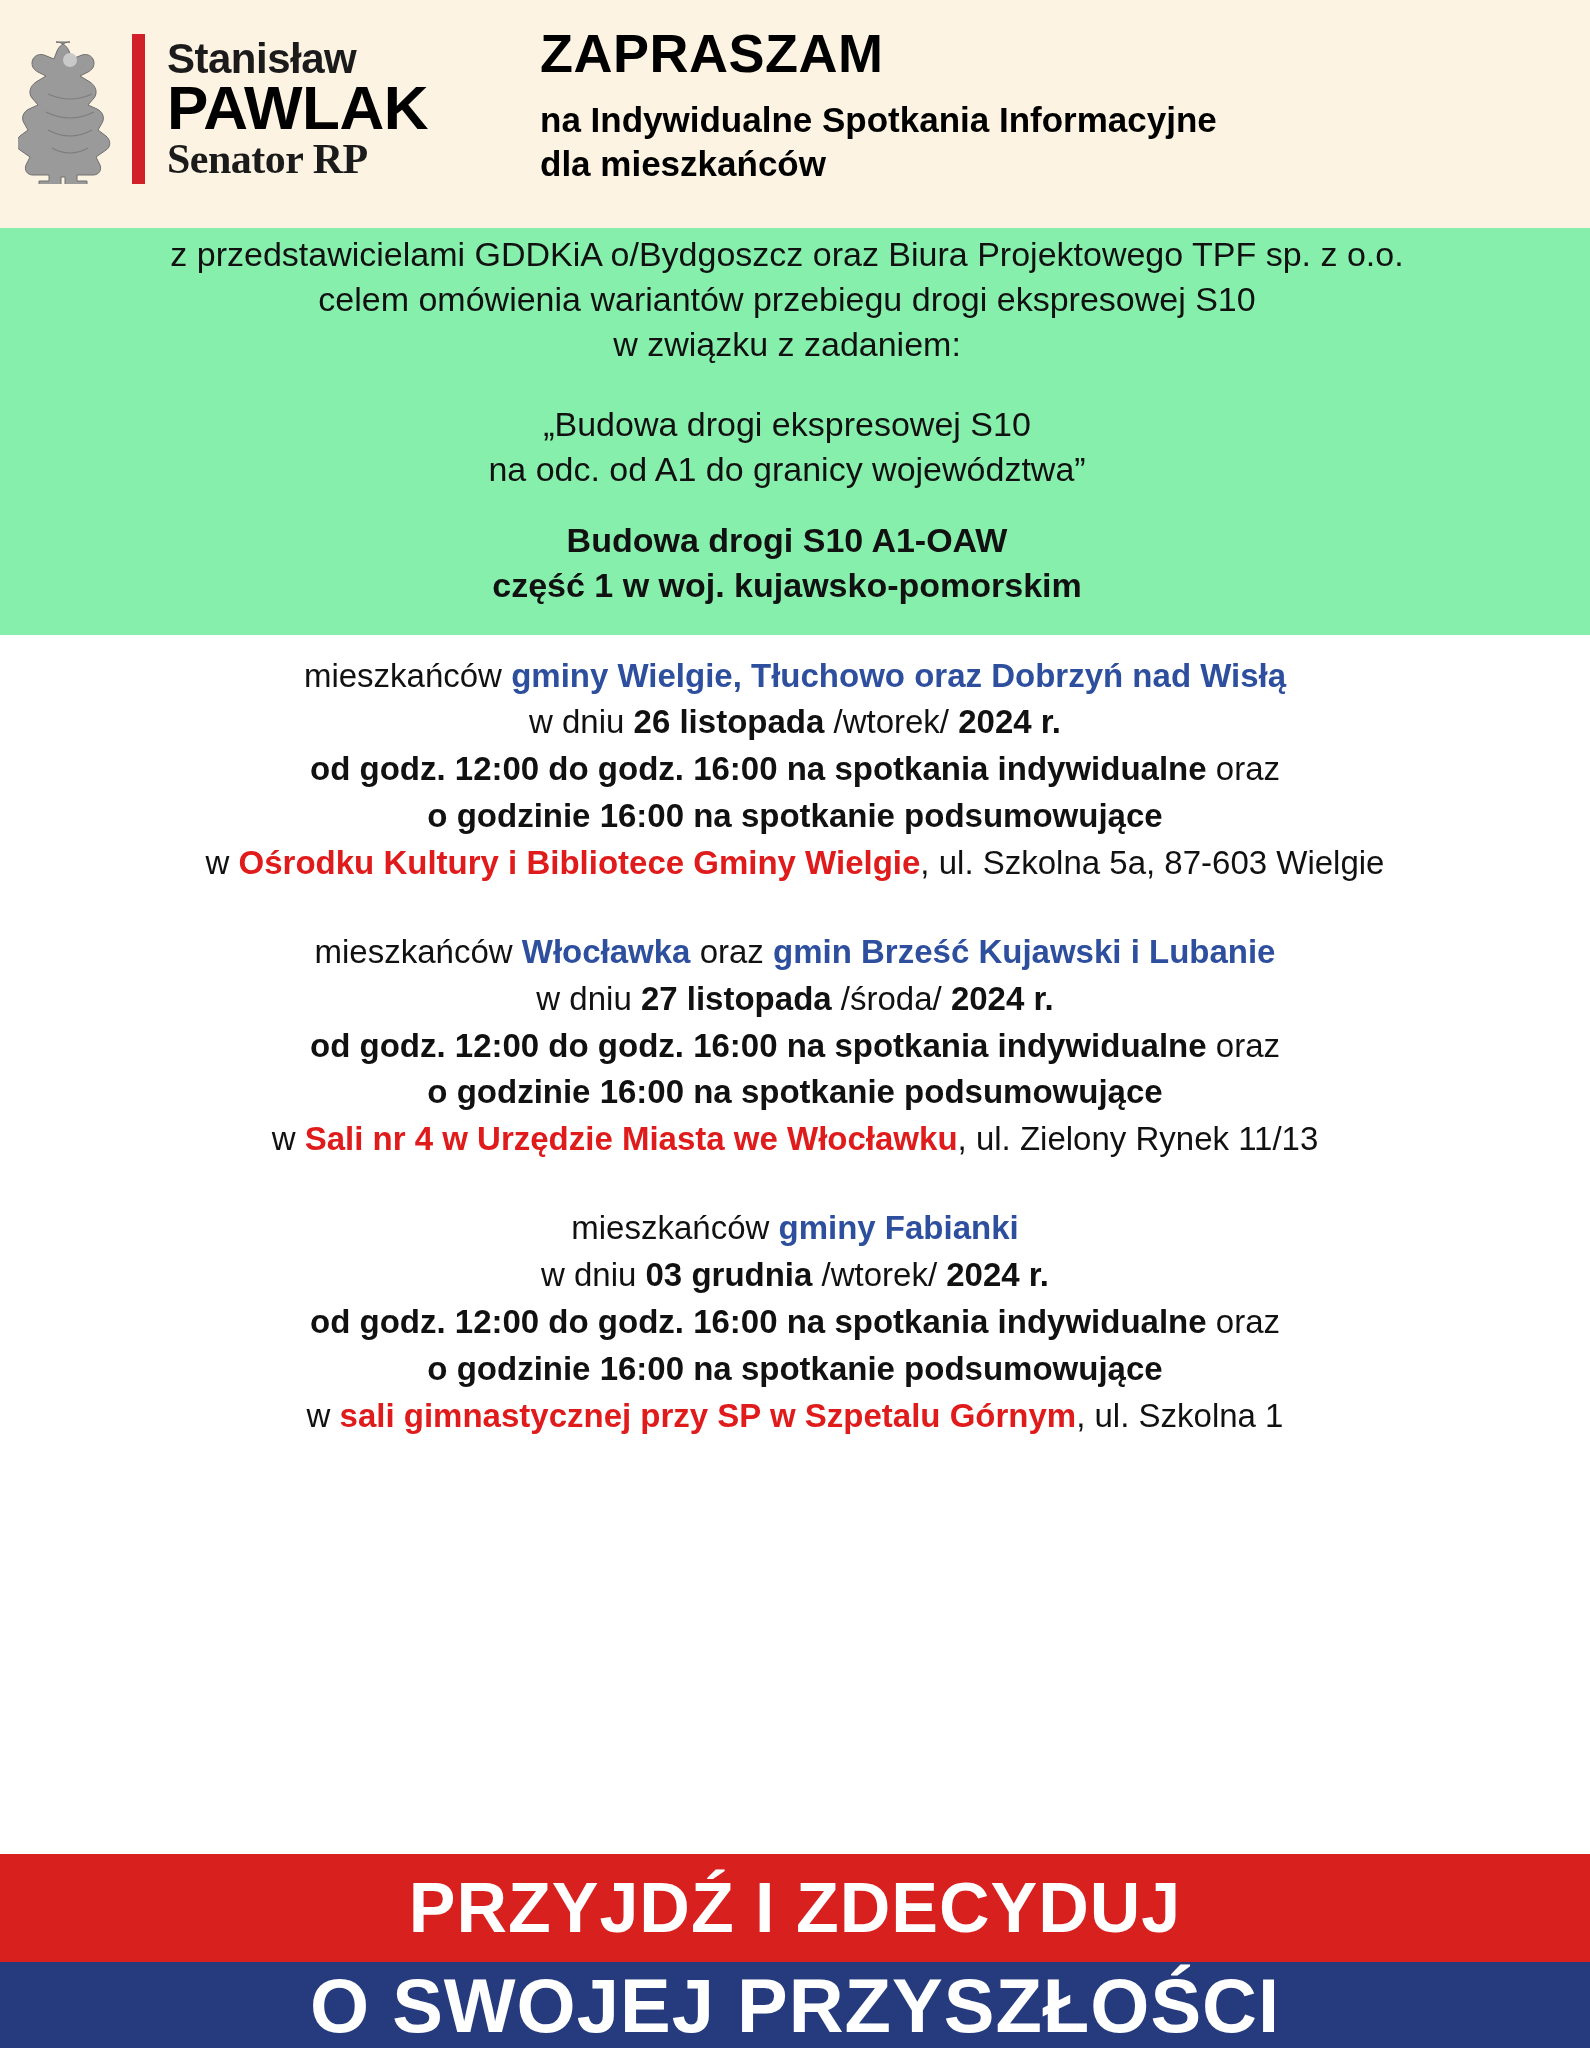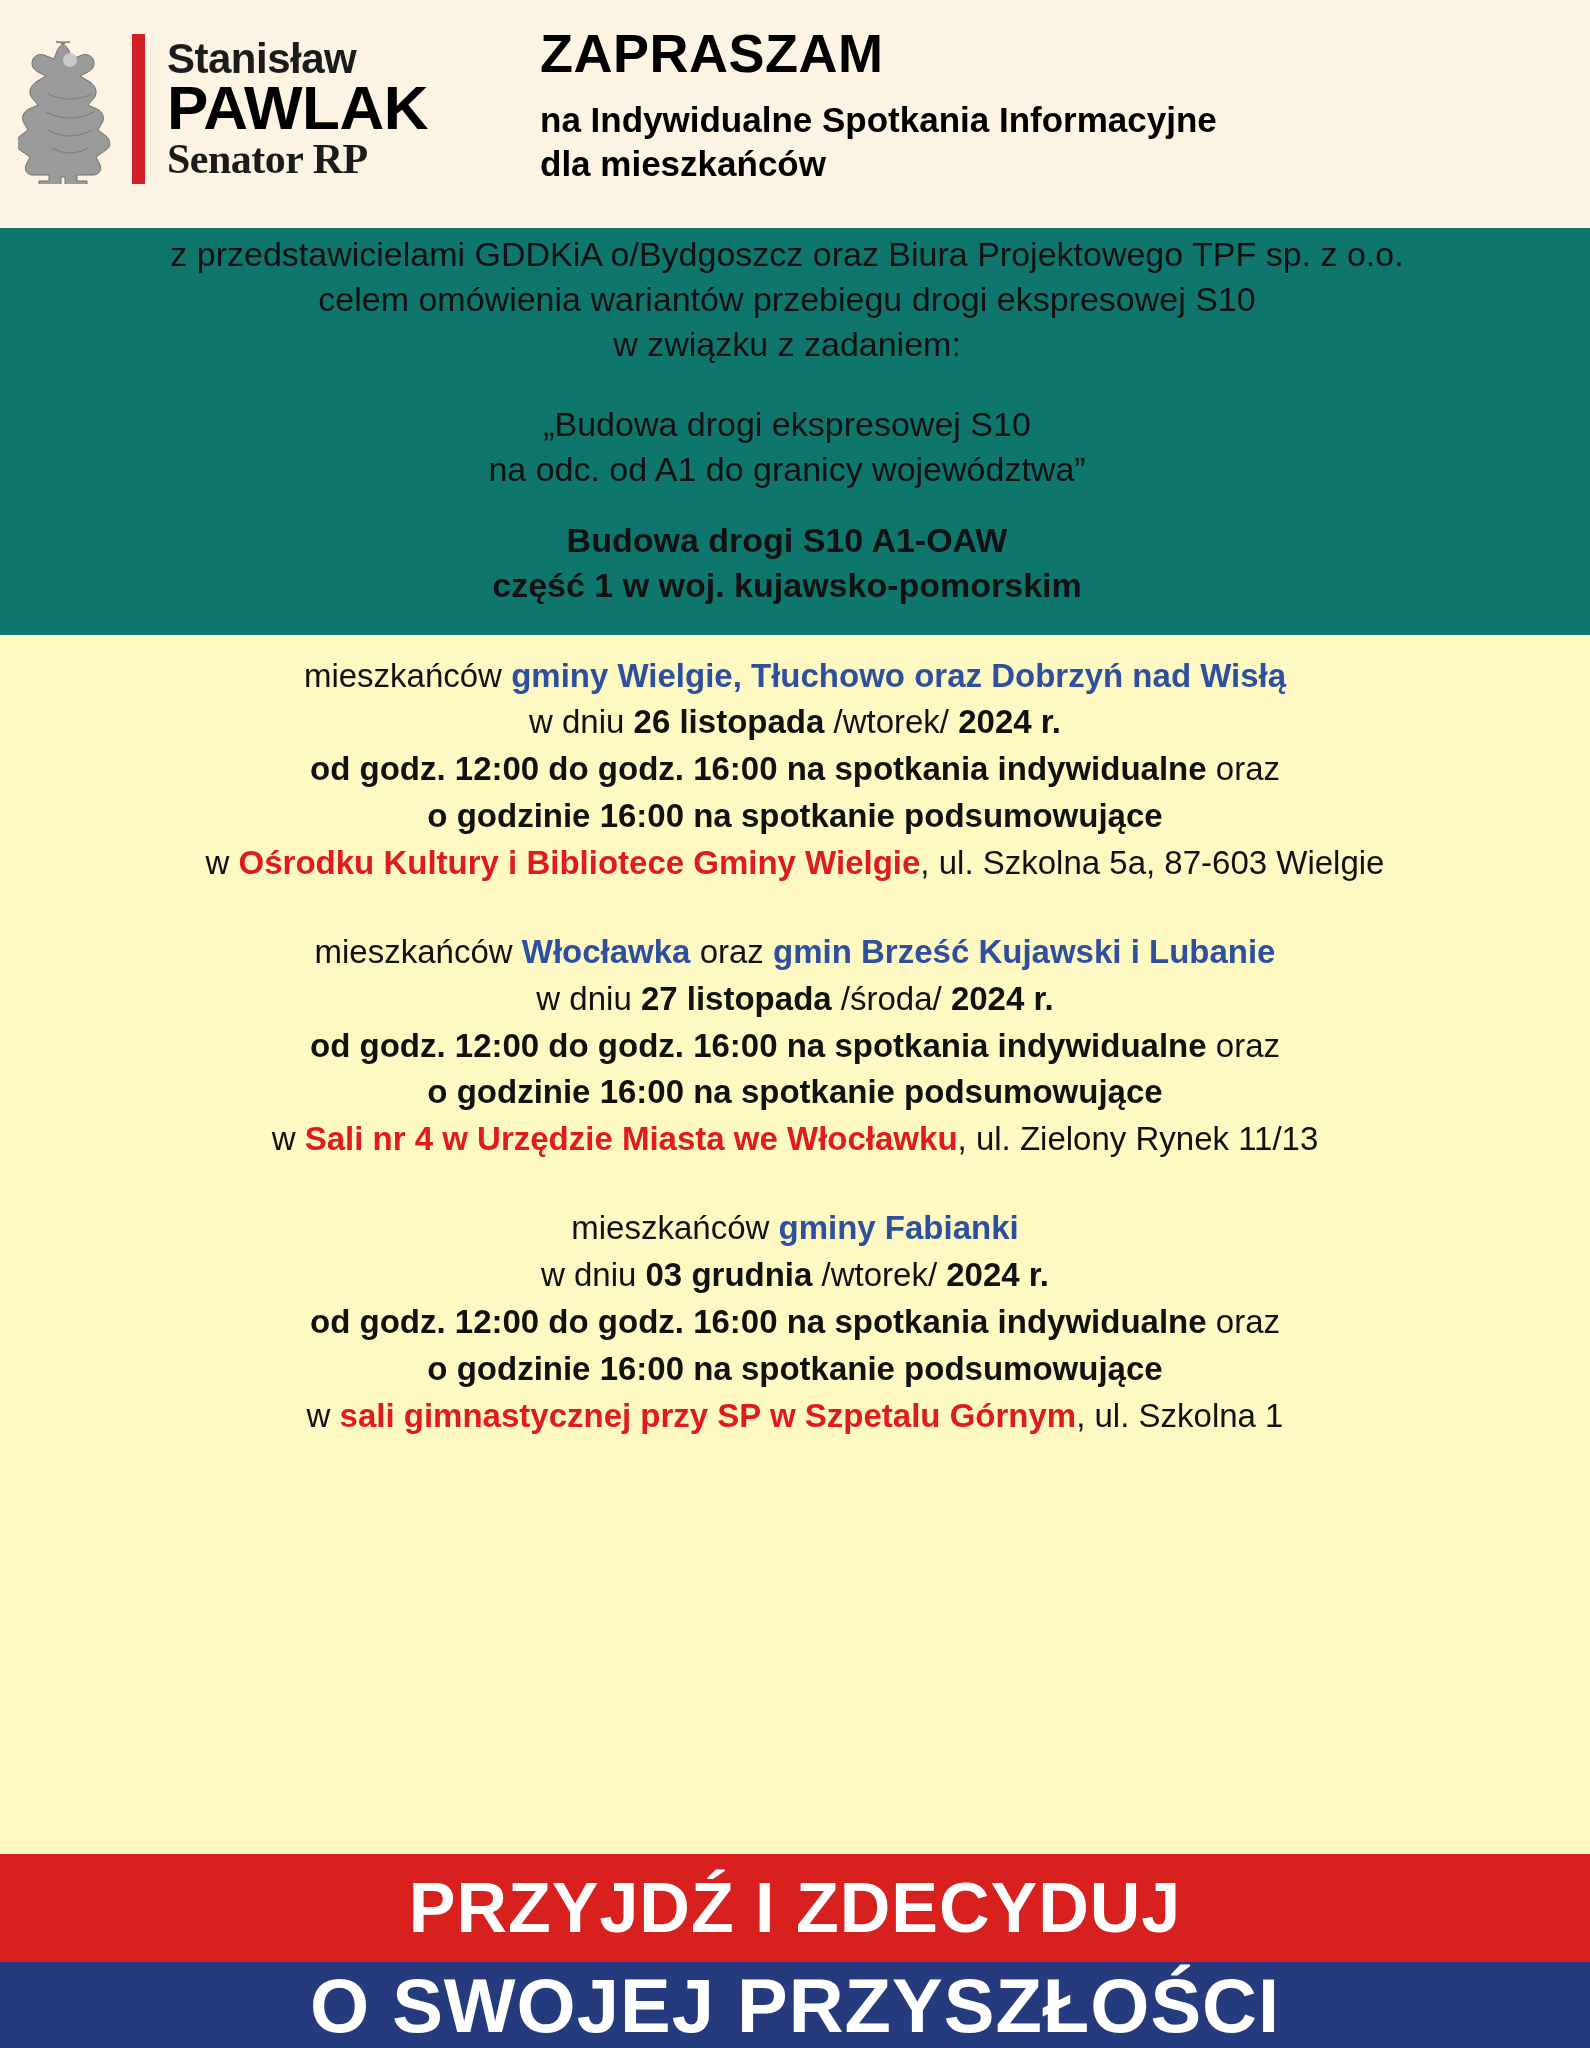--- a/index.html
+++ b/index.html
@@ -103,21 +103,21 @@
   .title-sub {
     font-size: 35px;
     font-weight: bold;
     color: #000;
     margin-top: 14px;
     line-height: 1.26;
   }
 
   
   .intro {
-    background: #0f766e;
+    background: #86efac;
     text-align: center;
     padding: 4px 40px 26px 24px;
     flex: 0 0 auto;
   }
   .intro p {
     margin: 0;
     font-size: 34px;
     color: #111;
     line-height: 1.33;
   }
@@ -131,21 +131,21 @@
   .subhead {
     font-weight: bold;
     font-size: 40px;
     color: #111;
     line-height: 1.3;
     margin-top: 26px !important;
   }
 
   
   .meetings {
-    background: #fef9c3;
+    background: #ffffff;
     flex: 1 1 auto;
     padding: 18px 24px 10px 24px;
     box-sizing: border-box;
     text-align: center;
   }
   .meeting {
     margin-bottom: 42px;
   }
   .meeting:last-child { margin-bottom: 0; }
   .m-line {

